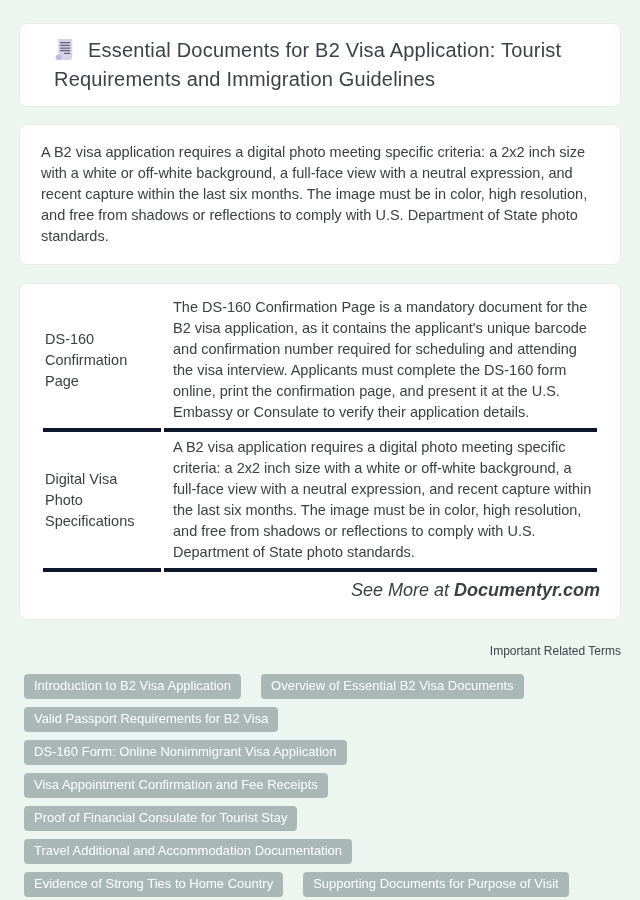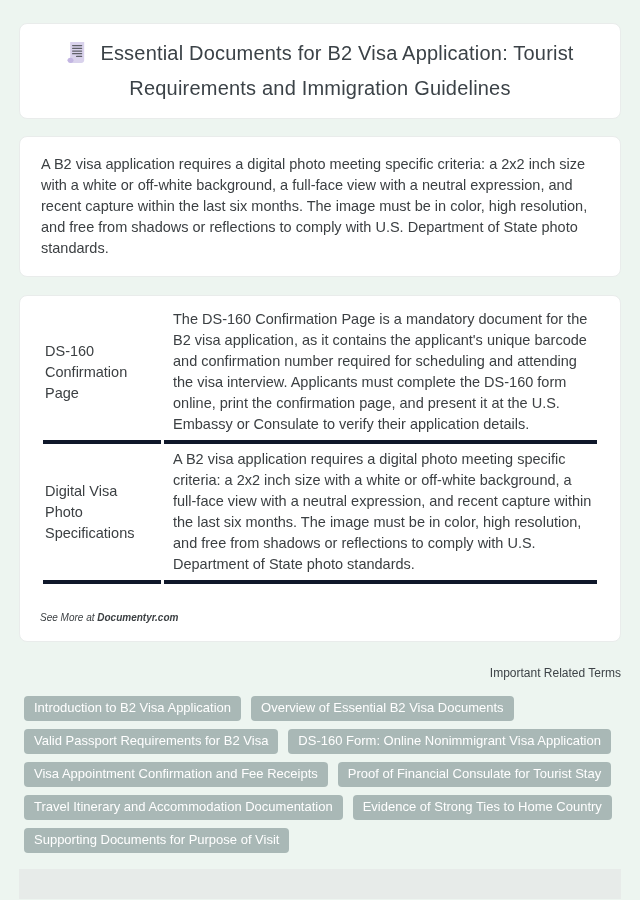--- a/index.html
+++ b/index.html
@@ -15,55 +15,55 @@
   .card {
     background: #ffffff;
     border: 1px solid #e9eceb;
     border-radius: 8px;
   }
 
   
   .title-card { padding: 14px 34px; margin-bottom: 17px; }
   .title-card h1 {
     margin: 0;
-    font-size: 20px; line-height: 31px; font-weight: 400;
-    color: #3b4247; text-align: center; letter-spacing: 0.2px;
+    font-size: 20px; line-height: 25px; font-weight: 400;
+    color: #3b4247; letter-spacing: 0.2px;
   }
   .doc-icon { display: inline-block; vertical-align: -4px; margin-right: 13px; }
 
   
   .summary-card { padding: 17px 21px; margin-bottom: 18px; }
   .summary-card p { margin: 0; font-size: 14.5px; line-height: 21px; }
 
   
   .table-card { padding: 8px 20px 6px; margin-bottom: 24px; }
   .details-table { width: 100%; border-collapse: separate; border-spacing: 3px 0; }
   .details-table td {
     border-bottom: 4px solid #0f172a;
     vertical-align: middle;
     font-size: 14.5px; line-height: 21px; color: #3c4043;
   }
   td.term  { width: 118px; padding: 6px 4px 6px 2px; }
   td.desc  { padding: 5px 0 5px 9px; }
 
   .see-more {
-    text-align: left; font-style: italic;
-    font-size: 10px; color: #3c4043;
-    margin: 28px 0 12px;
+    text-align: right; font-style: italic;
+    font-size: 18px; color: #3c4043;
+    margin: 8px 0 12px;
   }
   .see-more b { font-weight: 700; }
 
   
   .related-heading {
     text-align: right; font-size: 12px; font-weight: 400;
     color: #3d4347; margin: 24px 0 16px;
   }
   .tags {
     display: flex; flex-wrap: wrap;
-    gap: 8px 10px;
+    gap: 8px 20px;
     padding: 0 5px;
     margin-bottom: 10px;
   }
   .tag {
     background: #a9b8b6; color: #ffffff;
     font-size: 13px; line-height: 14px;
     padding: 5px 10px 6px;
     border-radius: 4px;
     white-space: nowrap;
     cursor: pointer;
@@ -119,21 +119,21 @@
 
   <h2 class="related-heading">Important Related Terms</h2>
 
   <div class="tags">
     <span class="tag">Introduction to B2 Visa Application</span>
     <span class="tag">Overview of Essential B2 Visa Documents</span>
     <span class="tag">Valid Passport Requirements for B2 Visa</span>
     <span class="tag">DS-160 Form: Online Nonimmigrant Visa Application</span>
     <span class="tag">Visa Appointment Confirmation and Fee Receipts</span>
     <span class="tag">Proof of Financial Consulate for Tourist Stay</span>
-    <span class="tag">Travel Itinerary and Accommodation Documentation</span>
+    <span class="tag">Travel Additional and Accommodation Documentation</span>
     <span class="tag">Evidence of Strong Ties to Home Country</span>
     <span class="tag">Supporting Documents for Purpose of Visit</span>
   </div>
 
   <footer class="footer-bar">
     
   </footer>
 
 </div>
 

